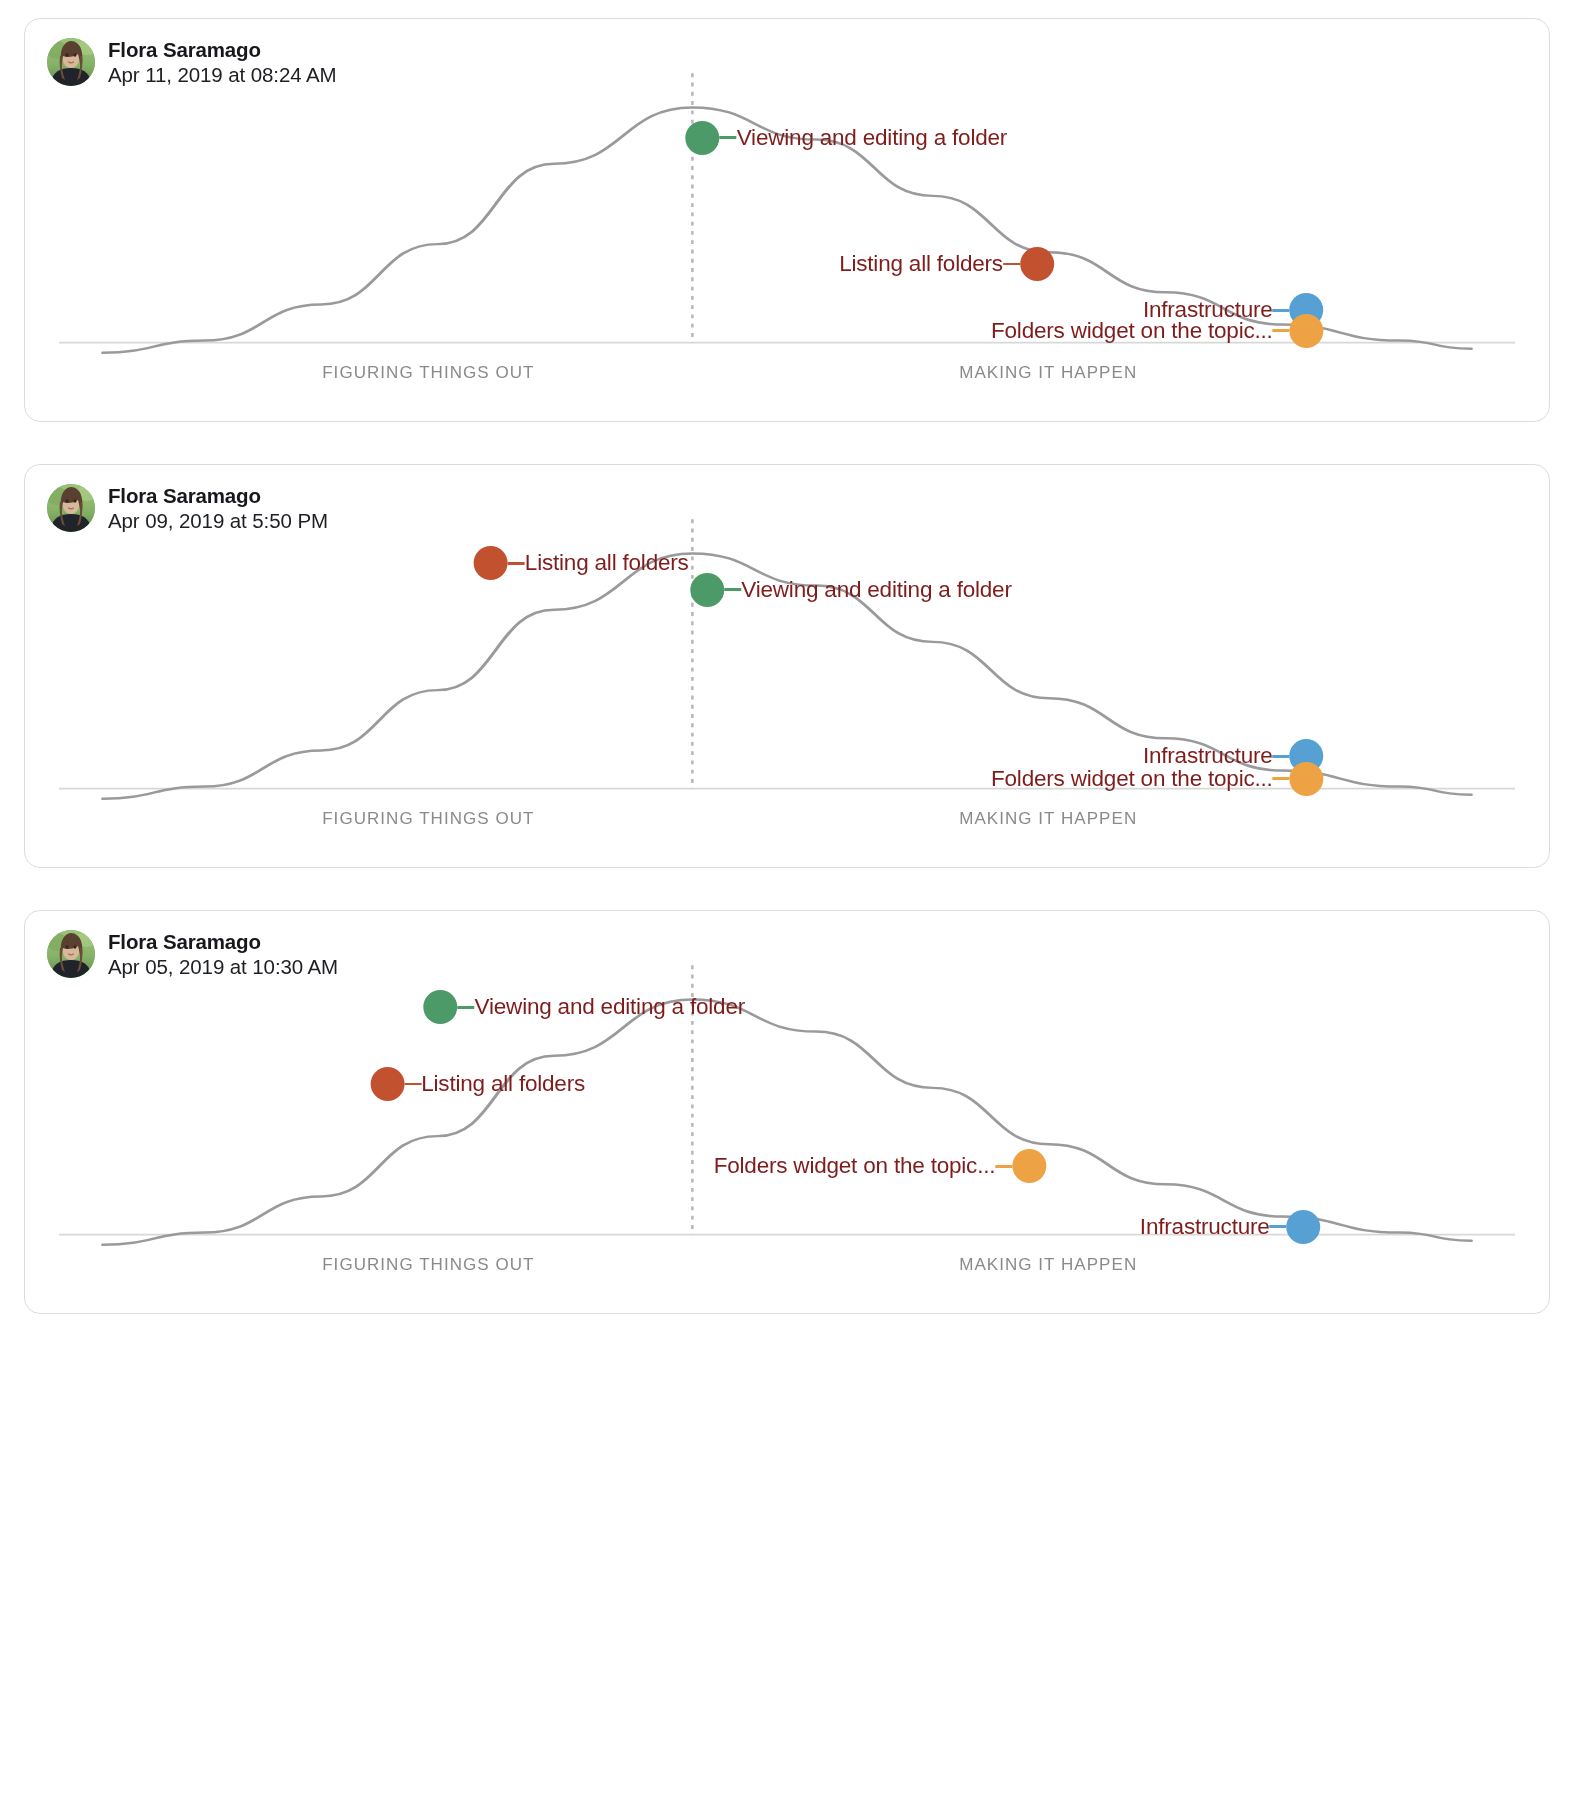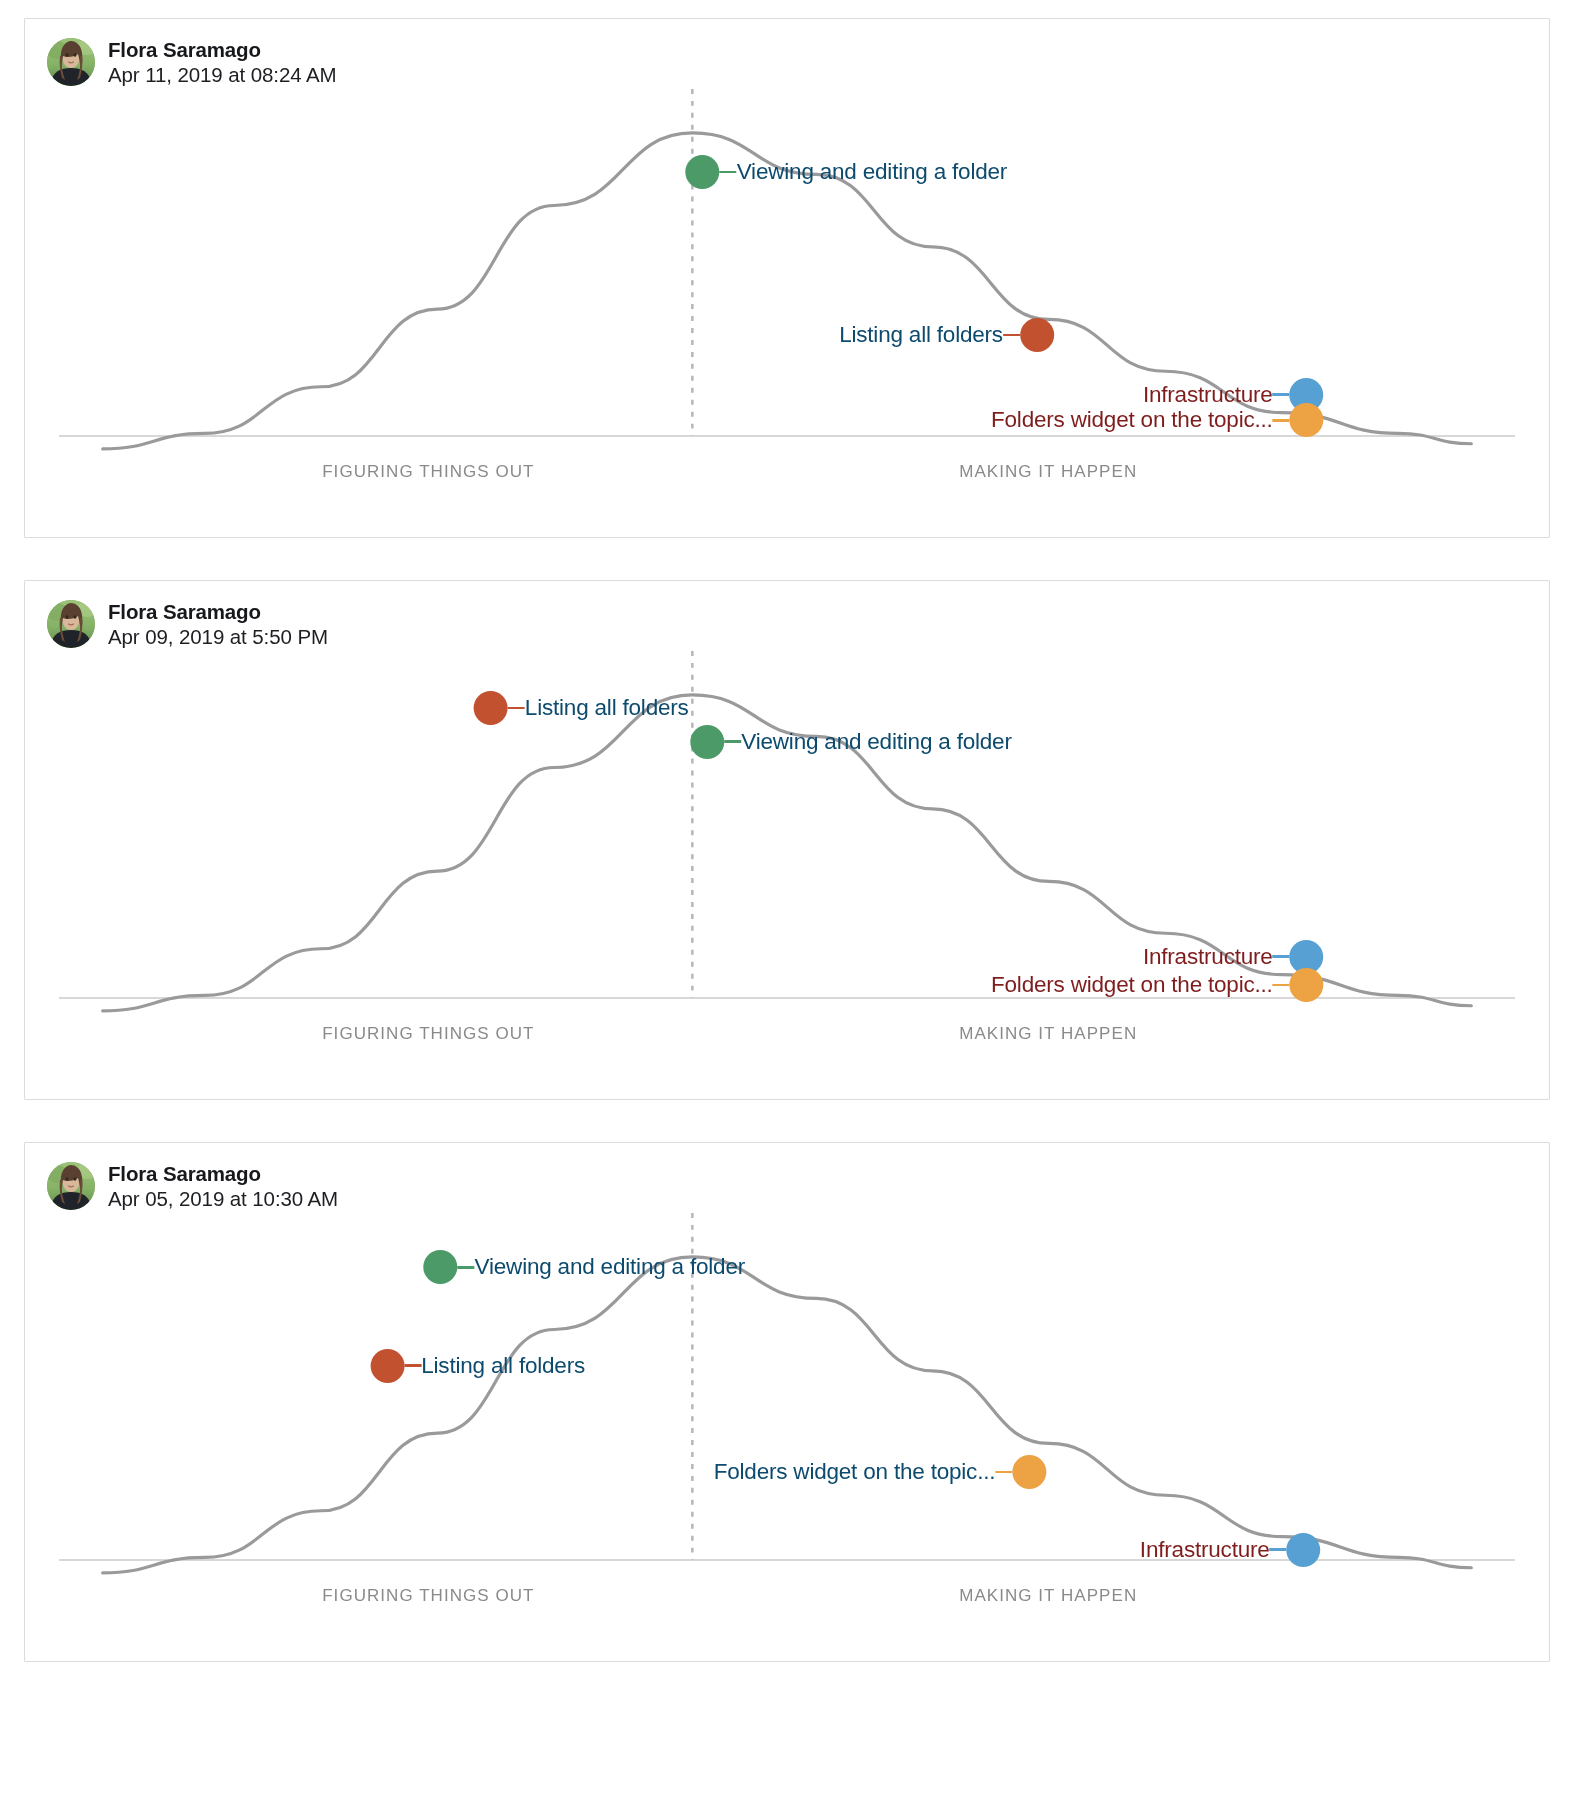--- a/index.html
+++ b/index.html
@@ -16,23 +16,23 @@
     width: 1574px;
     padding: 18px 24px 20px 24px;
     box-sizing: border-box;
     display: flex;
     flex-direction: column;
     gap: 42px;
   }
   .card {
     position: relative;
     border: 1px solid #dcdcdc;
-    border-radius: 1px;
+    border-radius: 16px;
     background: #ffffff;
-    height: 520px;
+    height: 404px;
     box-sizing: border-box;
     overflow: hidden;
   }
   .card-header {
     position: absolute;
     top: 18px;
     left: 22px;
     display: flex;
     align-items: center;
     gap: 13px;
@@ -103,21 +103,21 @@
     border-radius: 50%;
     flex: 0 0 auto;
   }
   .connector {
     width: 17px;
     height: 2.5px;
     flex: 0 0 auto;
   }
   .plabel {
     font-size: 22.5px;
-    color: #0c4a6e;
+    color: #7f1d1d;
     letter-spacing: -0.2px;
   }
   .plabel.faded { color: #7f1d1d; }
   .point.left-label .plabel { padding-right: 0; }
 </style>
 </head>
 <body>
 
 <div class="page">
     <div class="card">

